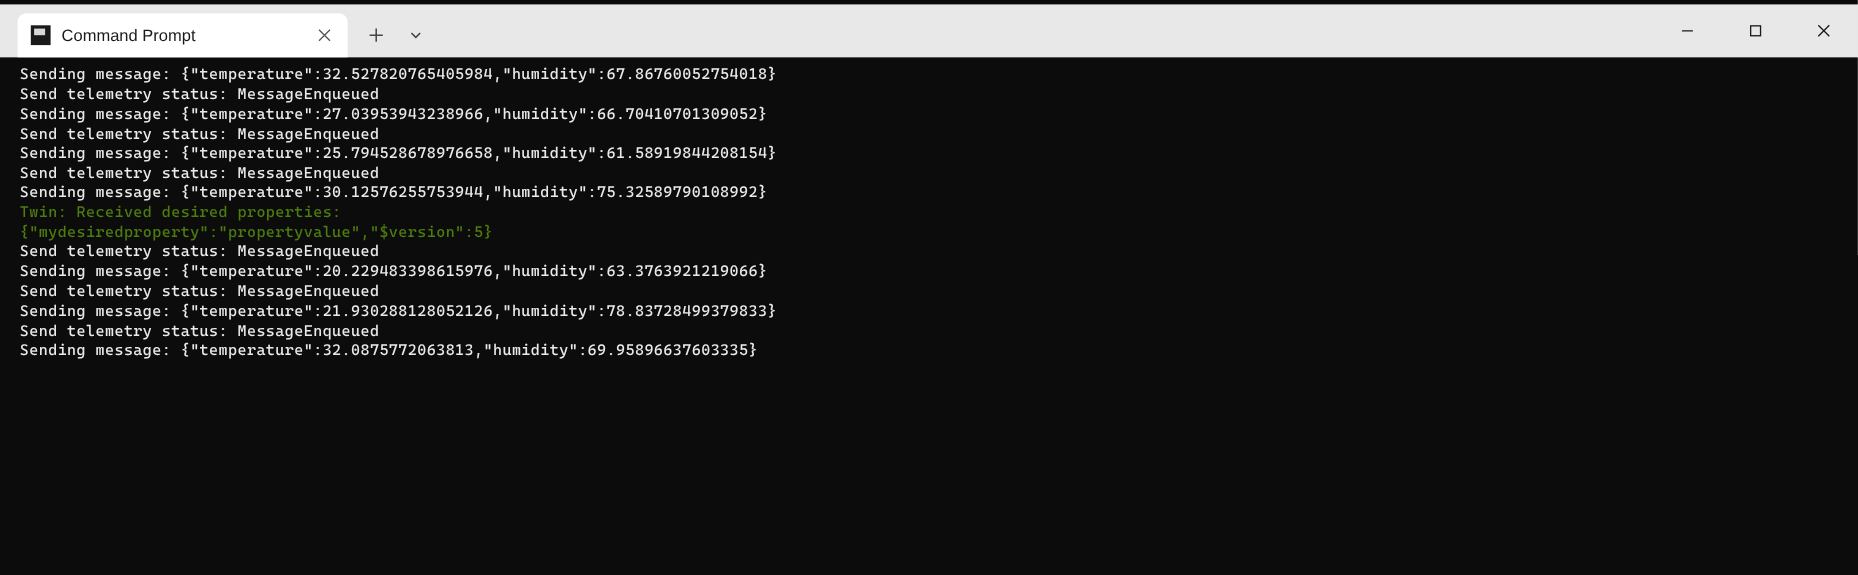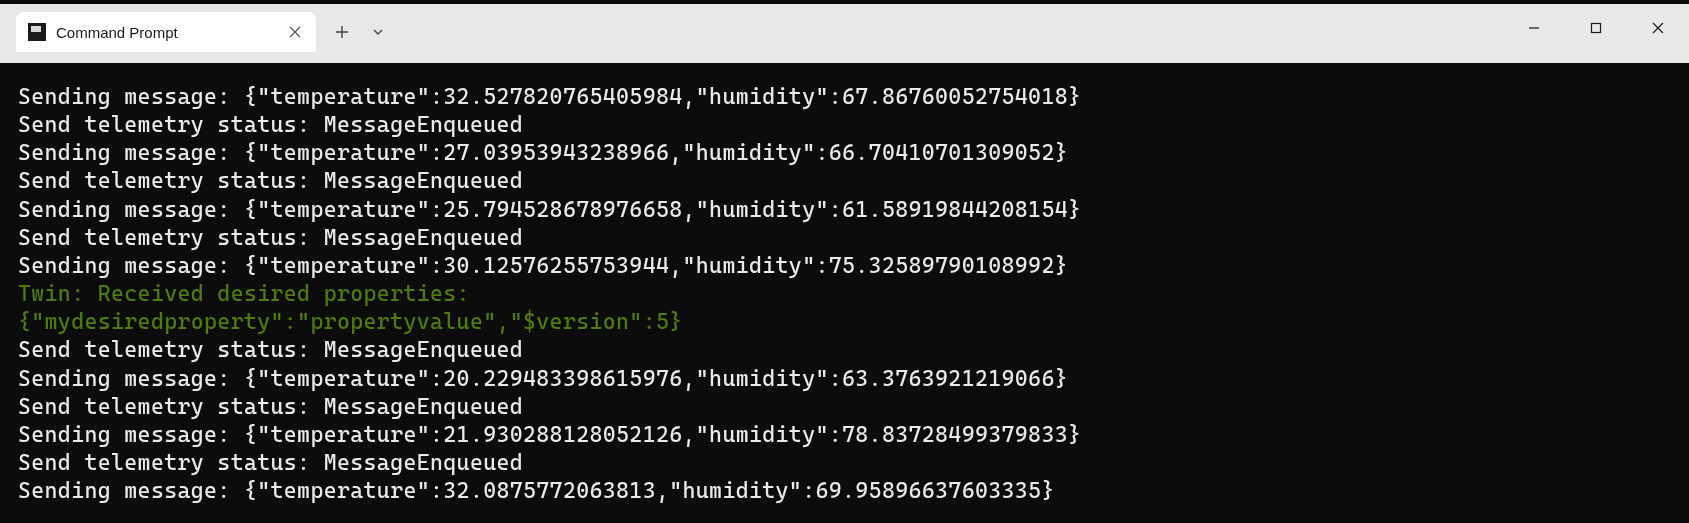--- a/index.html
+++ b/index.html
@@ -113,29 +113,28 @@
       display: flex;
       align-items: center;
       justify-content: center;
       color: #1a1a1a;
       cursor: pointer;
     }
 
     .terminal {
       flex: 1;
       background: #0c0c0c;
-      padding: 20px 18px;
+      padding: 8px 18px;
       font-family: 'Cascadia Mono', 'Consolas', monospace;
-      font-size: 22px;
+      font-size: 14px;
       line-height: 1.28;
       color: #eaeaea;
       letter-spacing: 0.4px;
       overflow: hidden;
       white-space: pre;
-      margin-top: 11px;
     }
     .line { display: block; }
     .line.green { color: #4d7c0f; }
   </style>
 </head>
 <body>
 
 <div class="window">
   <div class="titlebar">
     <div class="tab-strip">

